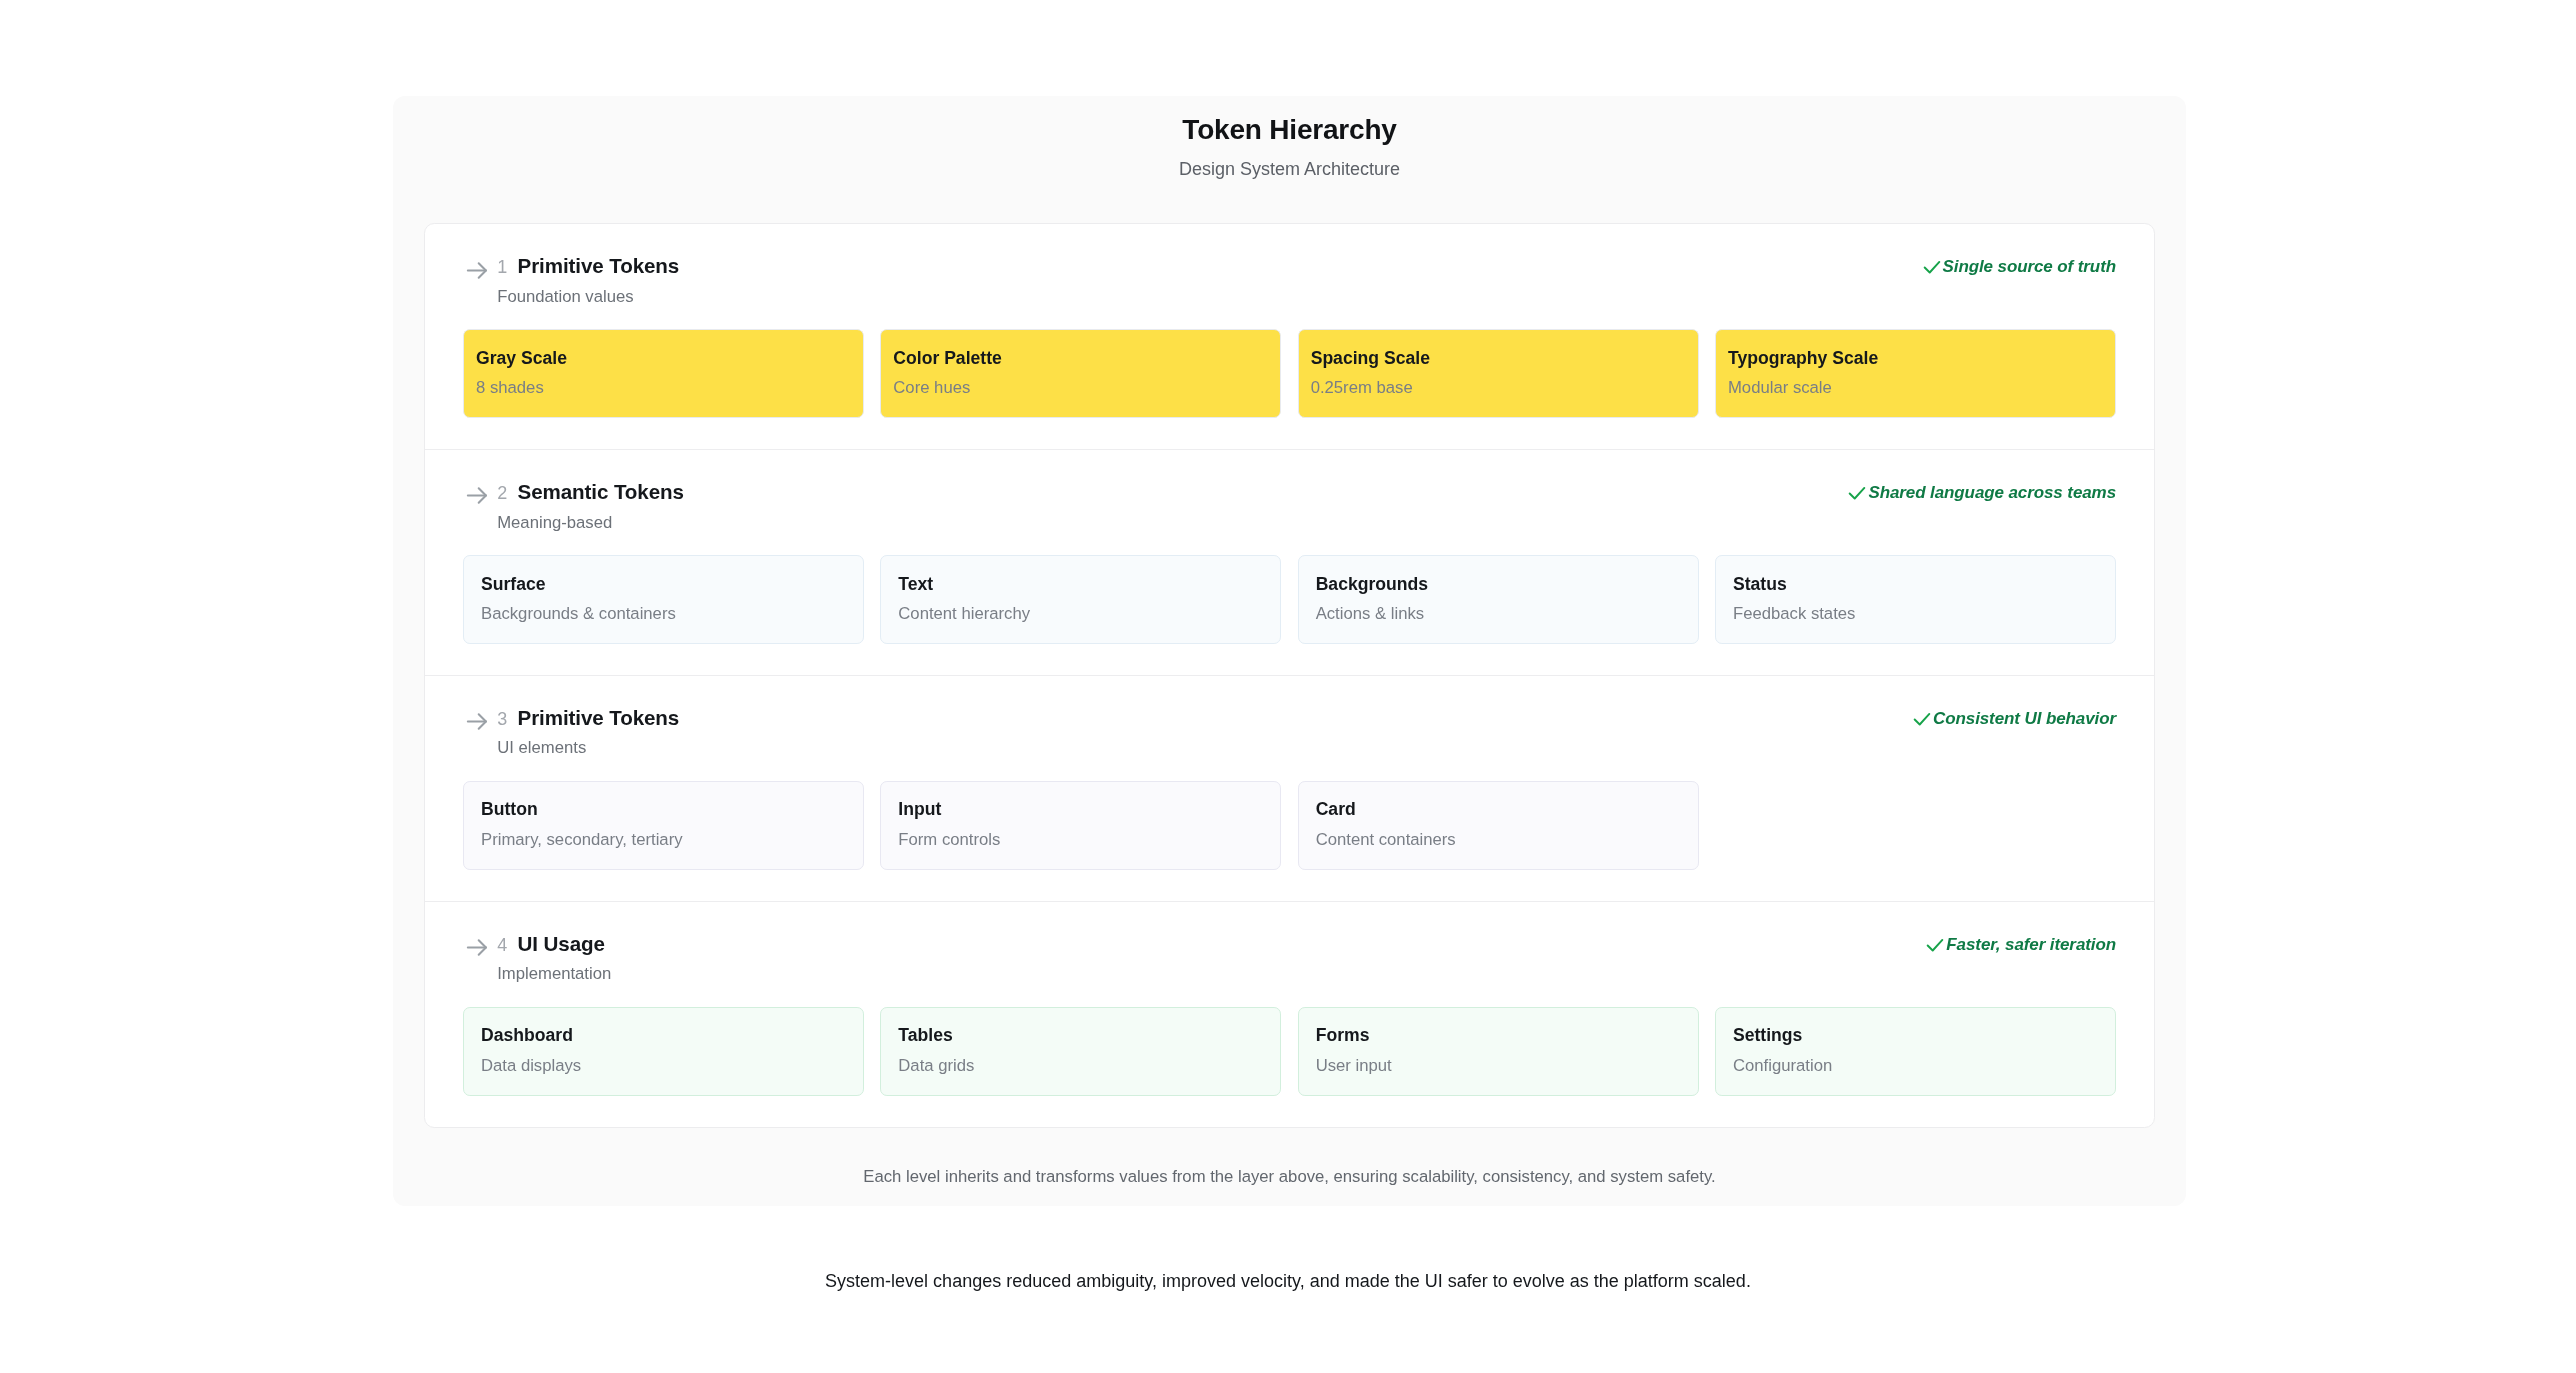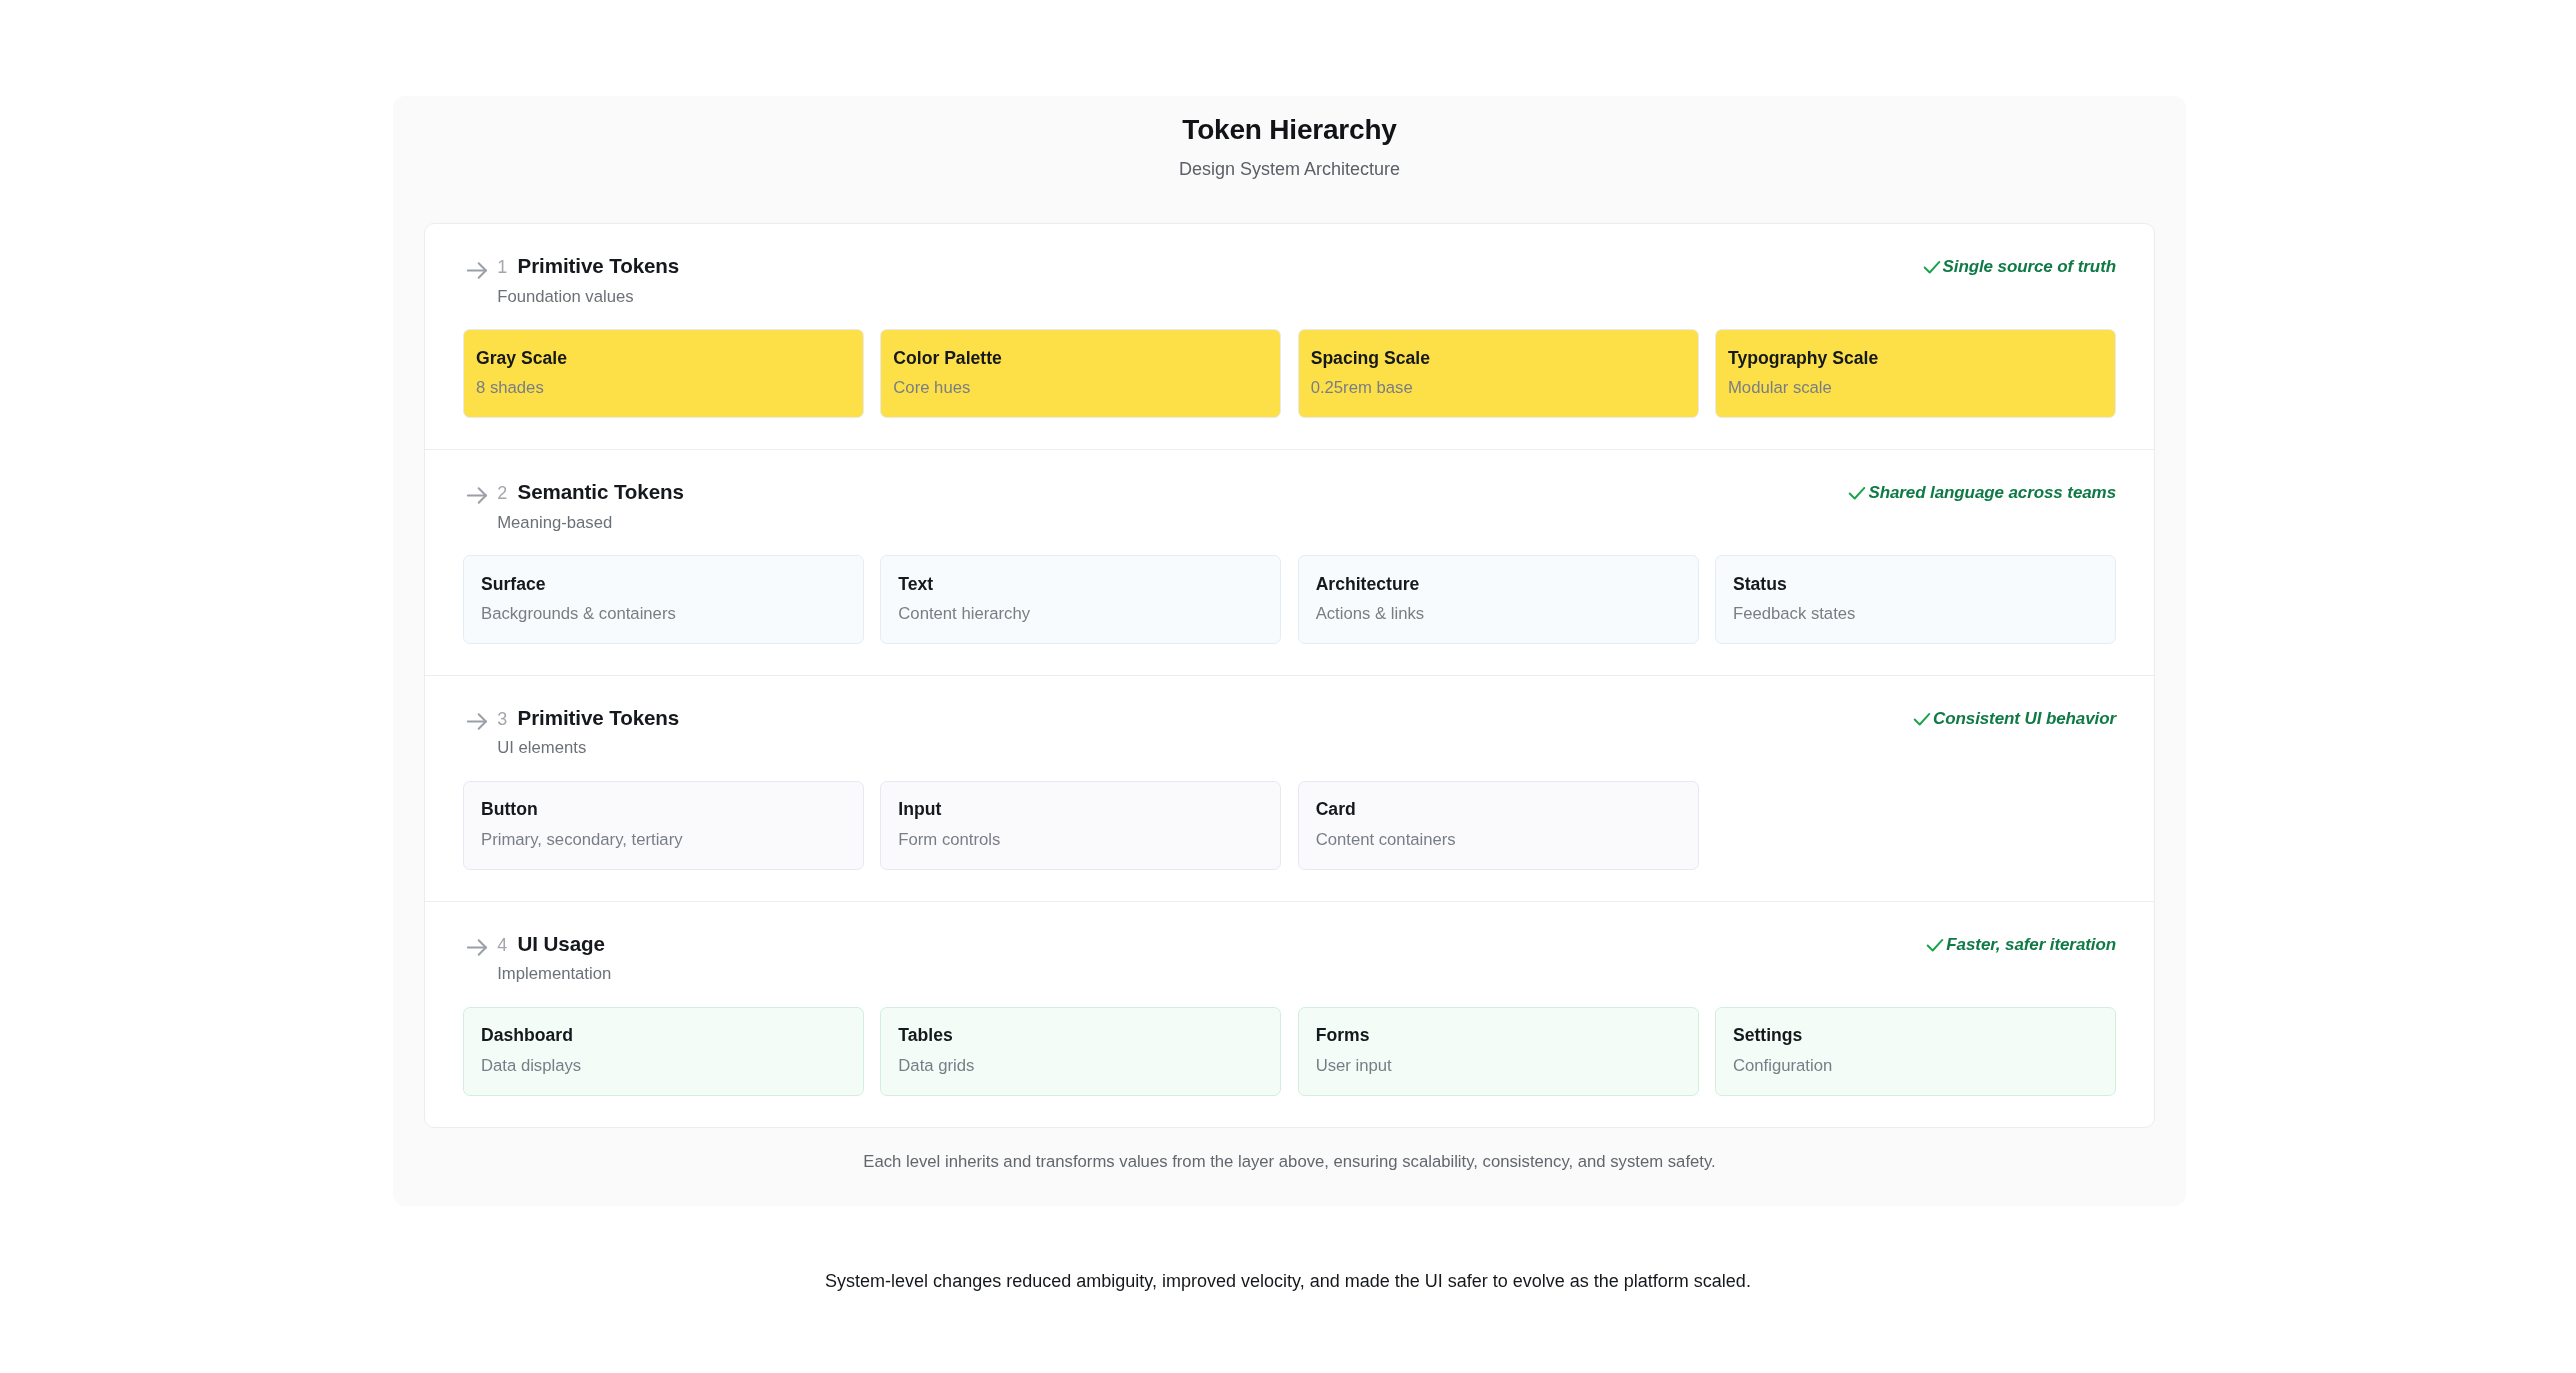--- a/index.html
+++ b/index.html
@@ -171,21 +171,21 @@
   .tint-1 .token-card { background: #fde047; border-color: #e8eaee; padding-left: 12px; }
   .tint-2 .token-card { background: #f8fbfd; border-color: #e3edf5; }
   .tint-3 .token-card { background: #fafafd; border-color: #e8e8f2; }
   .tint-4 .token-card { background: #f4fcf7; border-color: #d2efdd; }
 
   
   .panel-footer {
     position: absolute;
     left: 0;
     right: 0;
-    bottom: 33px;
+    bottom: 18px;
     text-align: center;
     font-size: 16.7px;
     color: #62676e;
     line-height: 1.4;
   }
 
   
   .caption {
     position: absolute;
     left: 0;
@@ -277,21 +277,21 @@
           <div class="cards">
             <div class="token-card">
               <div class="token-title">Surface</div>
               <div class="token-sub">Backgrounds &amp; containers</div>
             </div>
             <div class="token-card">
               <div class="token-title">Text</div>
               <div class="token-sub">Content hierarchy</div>
             </div>
             <div class="token-card">
-              <div class="token-title">Architecture</div>
+              <div class="token-title">Backgrounds</div>
               <div class="token-sub">Actions &amp; links</div>
             </div>
             <div class="token-card">
               <div class="token-title">Status</div>
               <div class="token-sub">Feedback states</div>
             </div>
           </div>
         </div>
         <div class="level tint-3">
           <div class="level-top">

